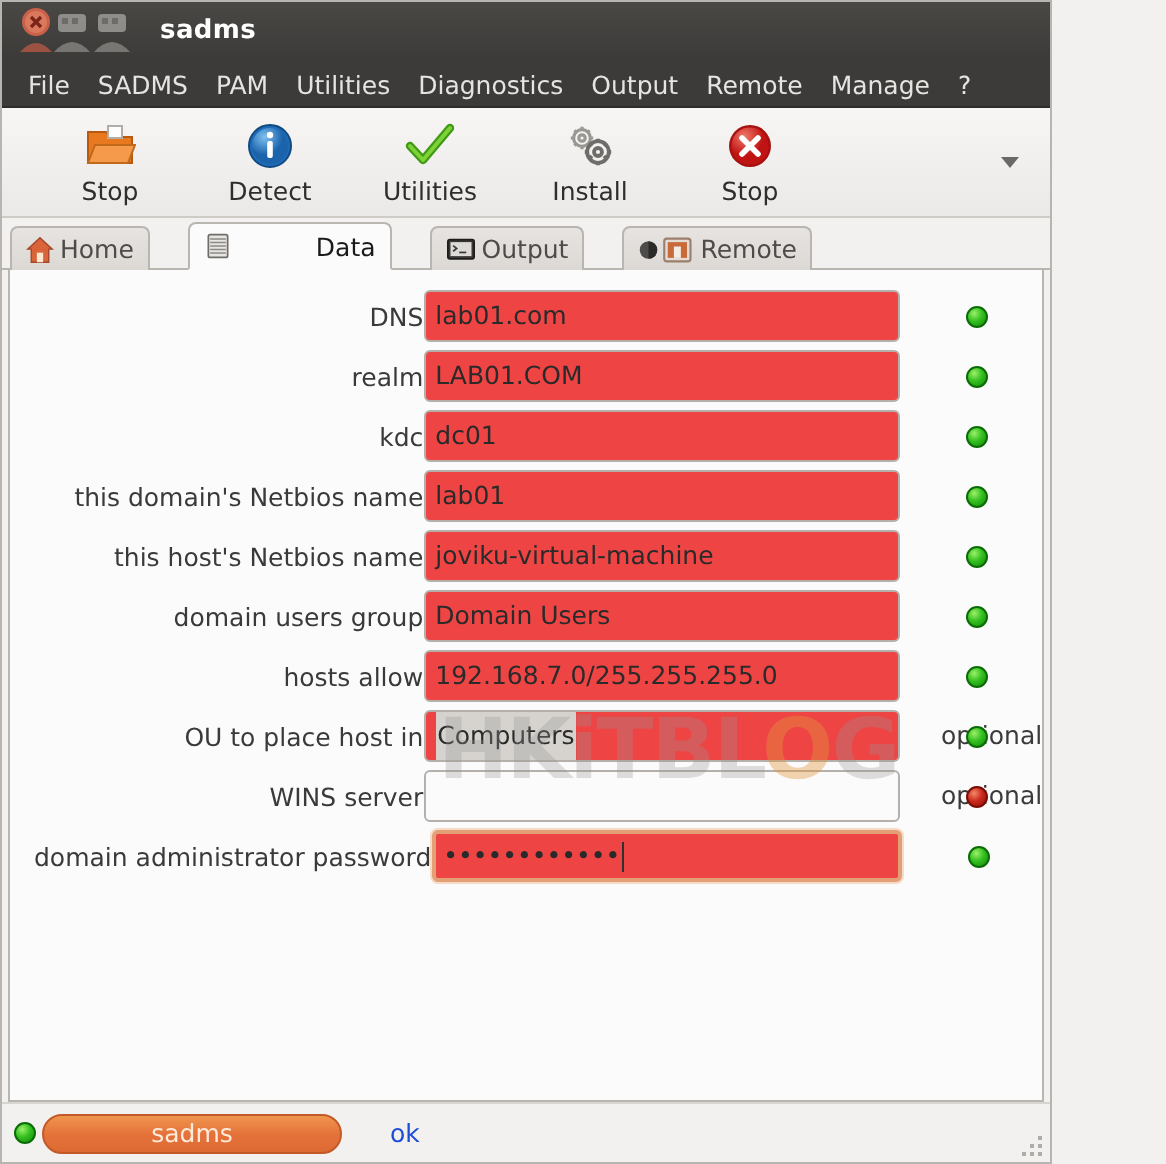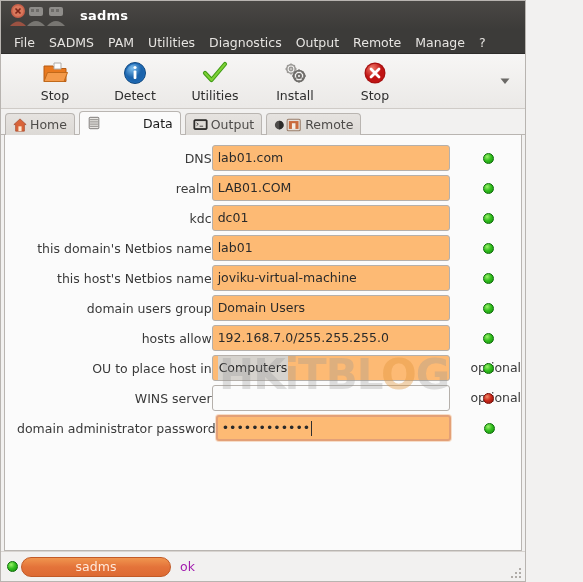--- a/index.html
+++ b/index.html
@@ -93,21 +93,21 @@
   .tab {
     display: flex; align-items: center; gap: 3px;
     height: 22px;
     padding: 0 7px;
     font-size: 12.5px;
     color: #4e4c4a;
     background: linear-gradient(to bottom, #e6e3e0 0%, #dcd9d5 100%);
     border: 1px solid #b9b5b1;
     border-bottom: none;
     border-radius: 4px 4px 0 0;
-    margin-right: 4px;
+    margin-right: 19px;
     cursor: default;
     position: relative;
     top: 1px;
   }
   .tab.active {
     background: #fbfbfb;
     color: #1a1a1a;
     height: 24px;
     z-index: 3;
     top: 1px;
@@ -138,21 +138,21 @@
   }
   .flabel {
     width: 224px;
     font-size: 12.5px;
     color: #3a3a3a;
     white-space: nowrap;
   }
   .finput {
     width: 273px;
     height: 26px;
-    background: #fdba74;
+    background: #ef4444;
     border: 1px solid #b5b0ab;
     border-radius: 3px;
     font-size: 12.5px;
     color: #2a2a2a;
     padding: 0 5px;
     line-height: 24px;
     white-space: nowrap;
     overflow: hidden;
     display: flex; align-items: center;
   }
@@ -241,22 +241,22 @@
     border-radius: 10px;
     background: linear-gradient(to bottom, #f0954e 0%, #e4733a 50%, #dd6a33 100%);
     border: 1px solid #c25a27;
     display: flex; align-items: center; justify-content: center;
     color: #ffe9d9;
     font-size: 12.5px;
     flex: none;
   }
   .sb-text {
     font-size: 12.5px;
-    color: #a21caf;
-    margin-left: 9px;
+    color: #1d4ed8;
+    margin-left: 24px;
   }
   .grip {
     position: absolute; right: 3px; bottom: 2px;
     width: 12px; height: 12px;
   }
   .grip i {
     position: absolute; width: 2px; height: 2px; background: #b0aca8;
   }
 </style>
 </head>

